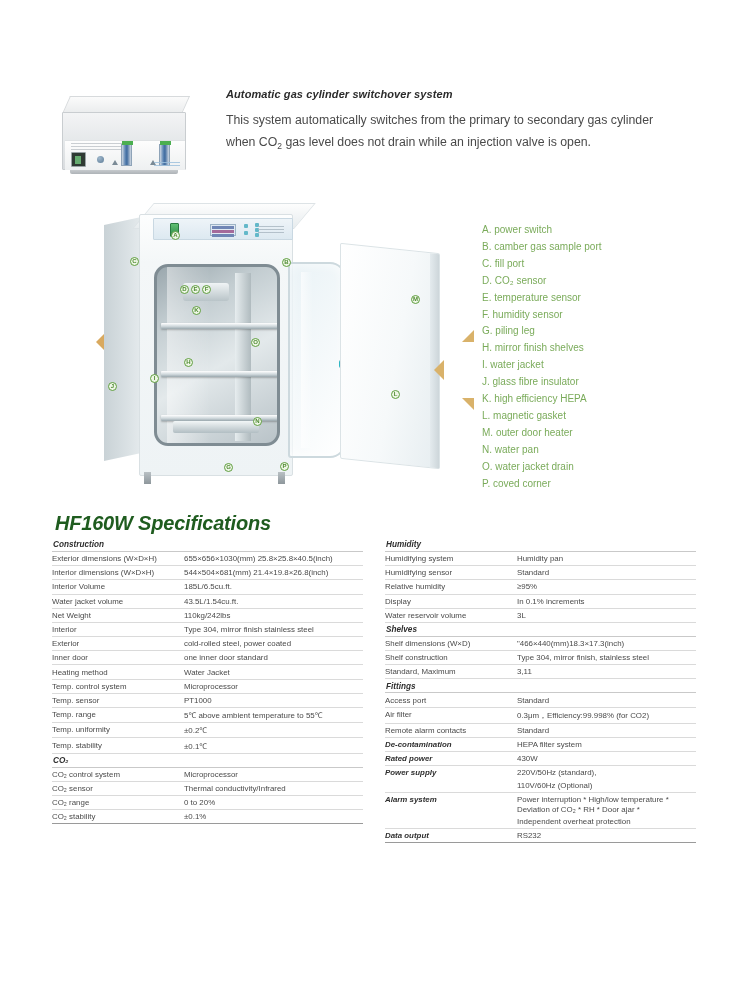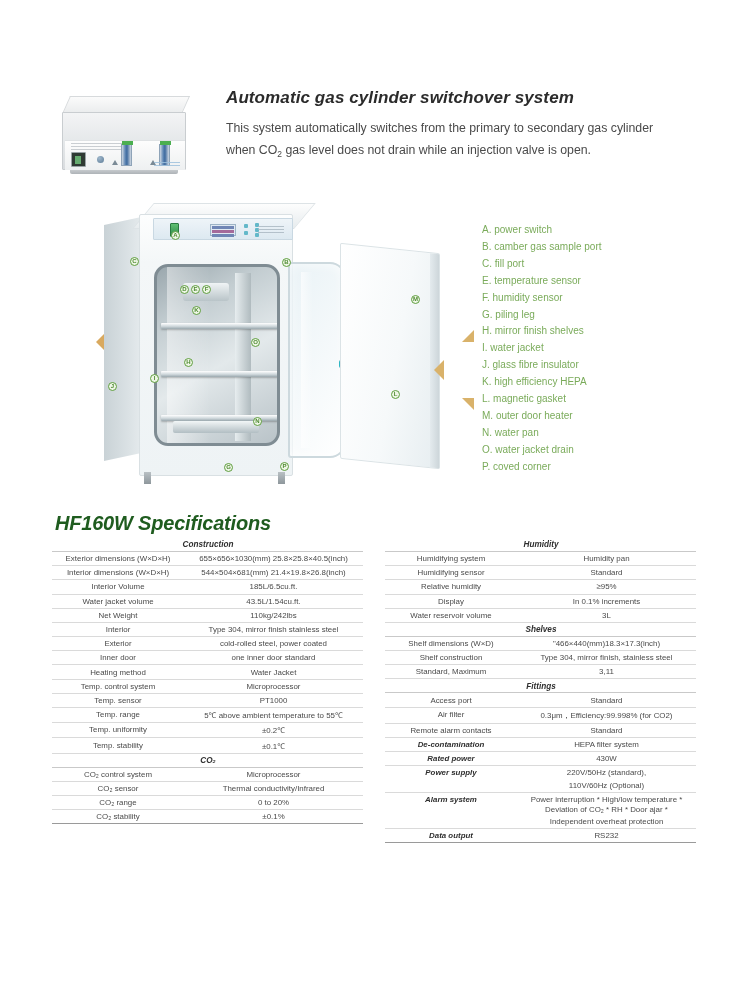--- a/index.html
+++ b/index.html
@@ -107,21 +107,21 @@
   }
 
   .top-text {
     position: absolute;
     left: 226px; top: 0px;
     width: 470px;
   }
   .top-heading {
     font-style: italic;
     font-weight: bold;
-    font-size: 17px;
+    font-size: 11px;
     color: #2b2b2b;
     margin: 0 0 9px 0;
     letter-spacing: .1px;
   }
   .top-para {
     font-size: 12.3px;
     line-height: 22px;
     color: #4a4a4a;
     margin: 0;
   }
@@ -357,21 +357,20 @@
     display: flex;
     gap: 22px;
   }
   .spec-col { width: 311px; }
 
   table.spec {
     width: 100%;
     border-collapse: collapse;
     font-size: 7.9px;
     color: #4a4a4a;
-    text-align: center;
   }
   table.spec tr.section td {
     font-style: italic;
     font-weight: bold;
     color: #2f2f2f;
     padding: 2.4px 0 1.6px 1px;
     border-bottom: 1px solid #c9c9c9;
     font-size: 8.2px;
   }
   table.spec tr.row td {
@@ -483,20 +482,21 @@
   <div class="callout" style="left:157px; top:227px">N</div>
   <div class="callout" style="left:155px; top:148px">O</div>
   <div class="callout" style="left:128px; top:273px">G</div>
   <div class="callout" style="left:184px; top:272px">P</div>
 </div>
 
 <div class="legend">
   <div class="legend-item">A. power switch</div>
   <div class="legend-item">B. camber gas sample port</div>
   <div class="legend-item">C. fill port</div>
+  <div class="legend-item">D. CO₂ sensor</div>
   <div class="legend-item">E. temperature sensor</div>
   <div class="legend-item">F. humidity sensor</div>
   <div class="legend-item">G. piling leg</div>
   <div class="legend-item">H. mirror finish shelves</div>
   <div class="legend-item">I. water jacket</div>
   <div class="legend-item">J. glass fibre insulator</div>
   <div class="legend-item">K. high efficiency HEPA</div>
   <div class="legend-item">L. magnetic  gasket</div>
   <div class="legend-item">M. outer door heater</div>
   <div class="legend-item">N. water pan</div>

